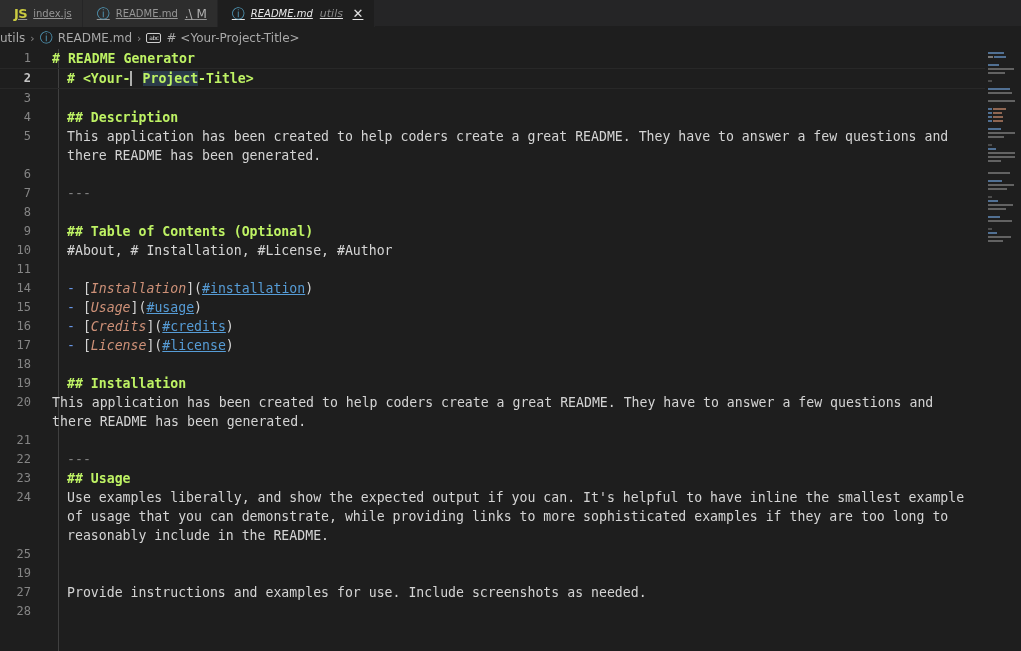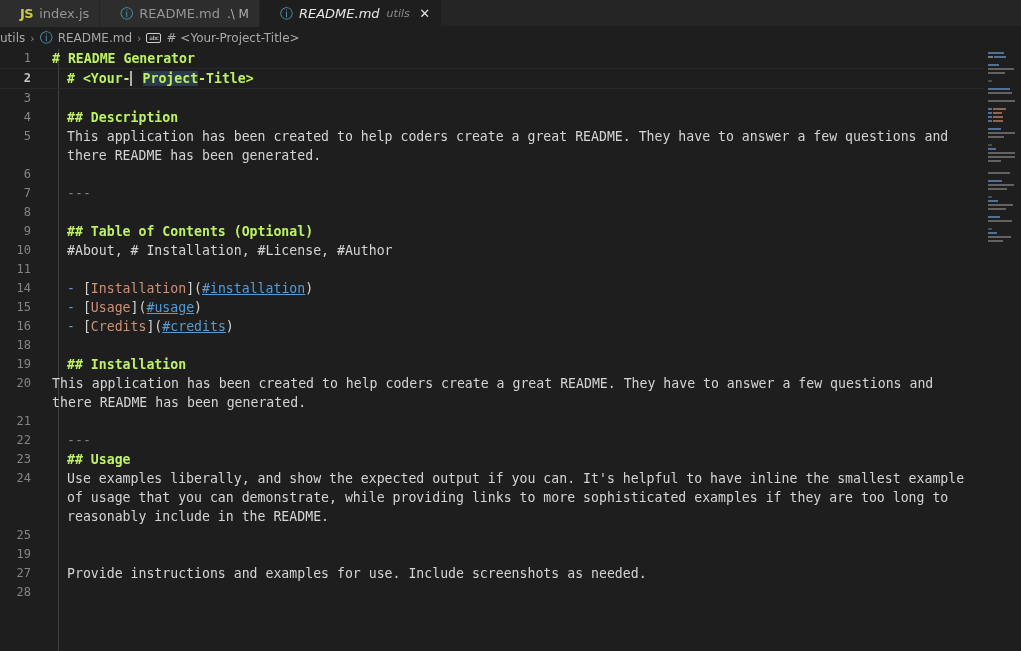--- a/index.html
+++ b/index.html
@@ -16,30 +16,31 @@
     height: 27px;
     background: #252526;
     display: flex;
     align-items: stretch;
     position: relative;
     overflow: hidden;
   }
   .tab {
     display: flex;
     align-items: center;
-    padding: 0 10px 0 20px;
+    padding: 0 10px 0 14px;
     height: 100%;
     font-family: "DejaVu Sans", sans-serif;
     font-size: 13px;
     color: #969696;
     background: #2d2d2d;
     border-right: 1px solid #252526;
     white-space: nowrap;
     position: relative;
     min-width: 0;
+    text-decoration: underline;
   }
   .tab.active {
     background: #1e1e1e;
     color: #e7e7e7;
   }
   .tab .ticon {
     font-size: 13px;
     margin-right: 6px;
     display: inline-flex;
     align-items: center;
@@ -49,21 +50,21 @@
     font-family: "DejaVu Sans", sans-serif;
     font-weight: bold;
     font-size: 10px;
     color: #cbcb41;
     letter-spacing: -0.5px;
   }
   .ticon-md {
     color: #519aba;
     font-size: 14px;
   }
-  .tab-label { font-size: 13px; }
+  .tab-label { font-size: 10px; }
   .tab.active .tab-label { font-style: italic; }
   .tab-desc {
     font-size: 11px;
     color: #8a8a8a;
     margin-left: 7px;
     font-style: italic;
   }
   .tab-dirty {
     font-size: 12px;
     color: #b0b0b0;
@@ -171,21 +172,21 @@
     background: #404040;
     pointer-events: none;
   }
 
   
   .t-head   { color: #bef264; font-weight: bold; }
   .t-text   { color: #d4d4d4; }
   .t-hr     { color: #808080; }
   .t-bullet { color: #6796e6; }
   .t-brack  { color: #d4d4d4; }
-  .t-linktext { color: #ce9178; }
+  .t-linktext { color: #ce9178; font-style: italic; }
   .t-url    { color: #569cd6; text-decoration: underline; }
   .sel-word { background: #2b3a4a; margin-left: 12px; }
 
   .cursor {
     display: inline-block;
     width: 2px;
     height: 15px;
     background: #aeafad;
     vertical-align: -3px;
     margin: 0 -1px;
@@ -295,20 +296,24 @@
         </div>
         <div class="row">
           <div class="gutter">15</div>
           <div class="content ind"><span class="t-bullet">- </span><span class="t-brack">[</span><span class="t-linktext">Usage</span><span class="t-brack">](</span><span class="t-url">#usage</span><span class="t-brack">)</span></div>
         </div>
         <div class="row">
           <div class="gutter">16</div>
           <div class="content ind"><span class="t-bullet">- </span><span class="t-brack">[</span><span class="t-linktext">Credits</span><span class="t-brack">](</span><span class="t-url">#credits</span><span class="t-brack">)</span></div>
         </div>
         <div class="row">
+          <div class="gutter">17</div>
+          <div class="content ind"><span class="t-bullet">- </span><span class="t-brack">[</span><span class="t-linktext">License</span><span class="t-brack">](</span><span class="t-url">#license</span><span class="t-brack">)</span></div>
+        </div>
+        <div class="row">
           <div class="gutter">18</div>
           <div class="content ind">&nbsp;</div>
         </div>
         <div class="row">
           <div class="gutter">19</div>
           <div class="content ind"><span class="t-head">## Installation</span></div>
         </div>
         <div class="row">
           <div class="gutter">20</div>
           <div class="content noind"><span class="t-text">This application has been created to help coders create a great README. They have to answer a few questions and there README has been generated.</span></div>

